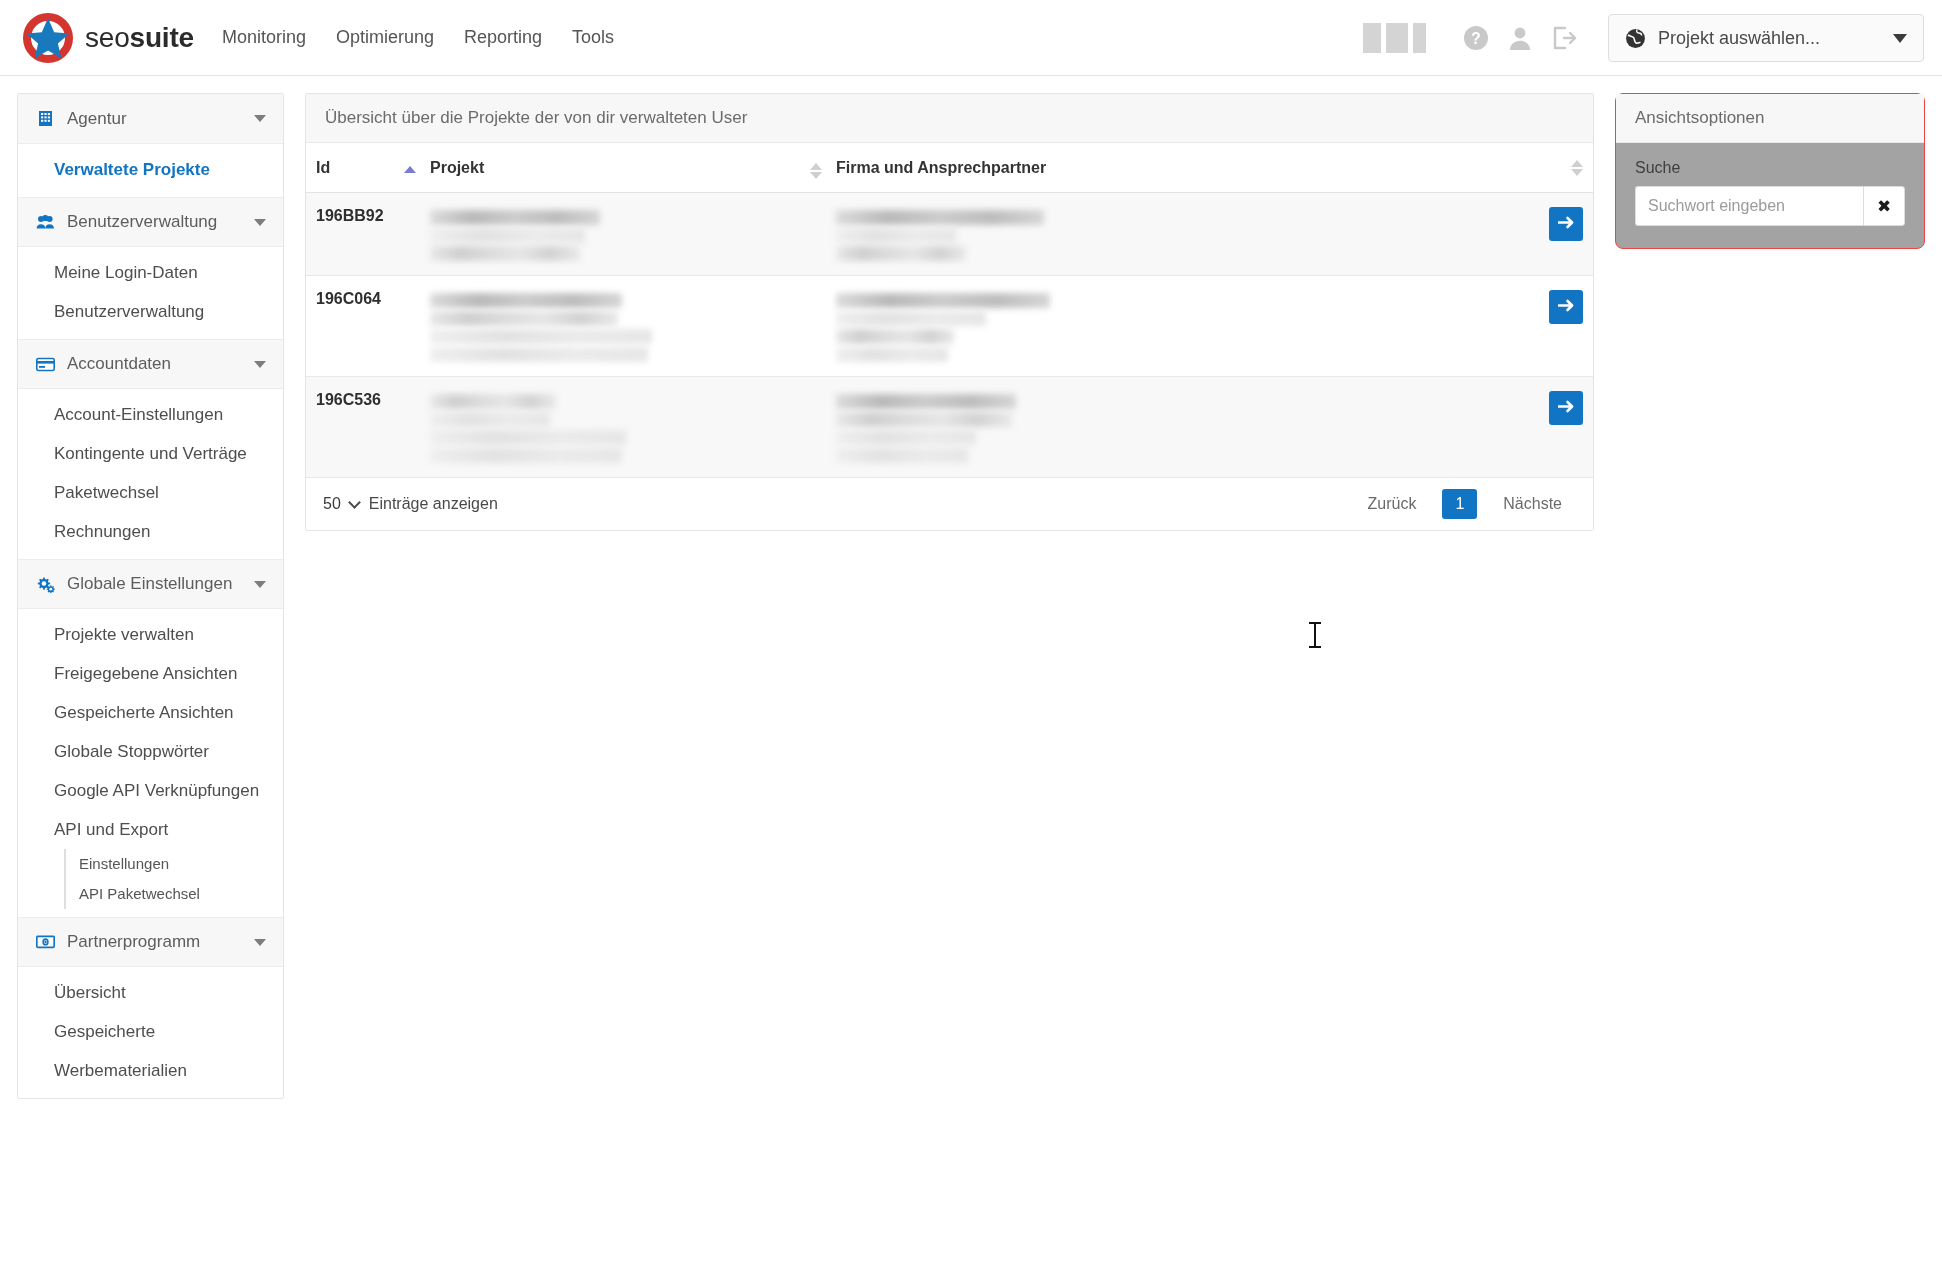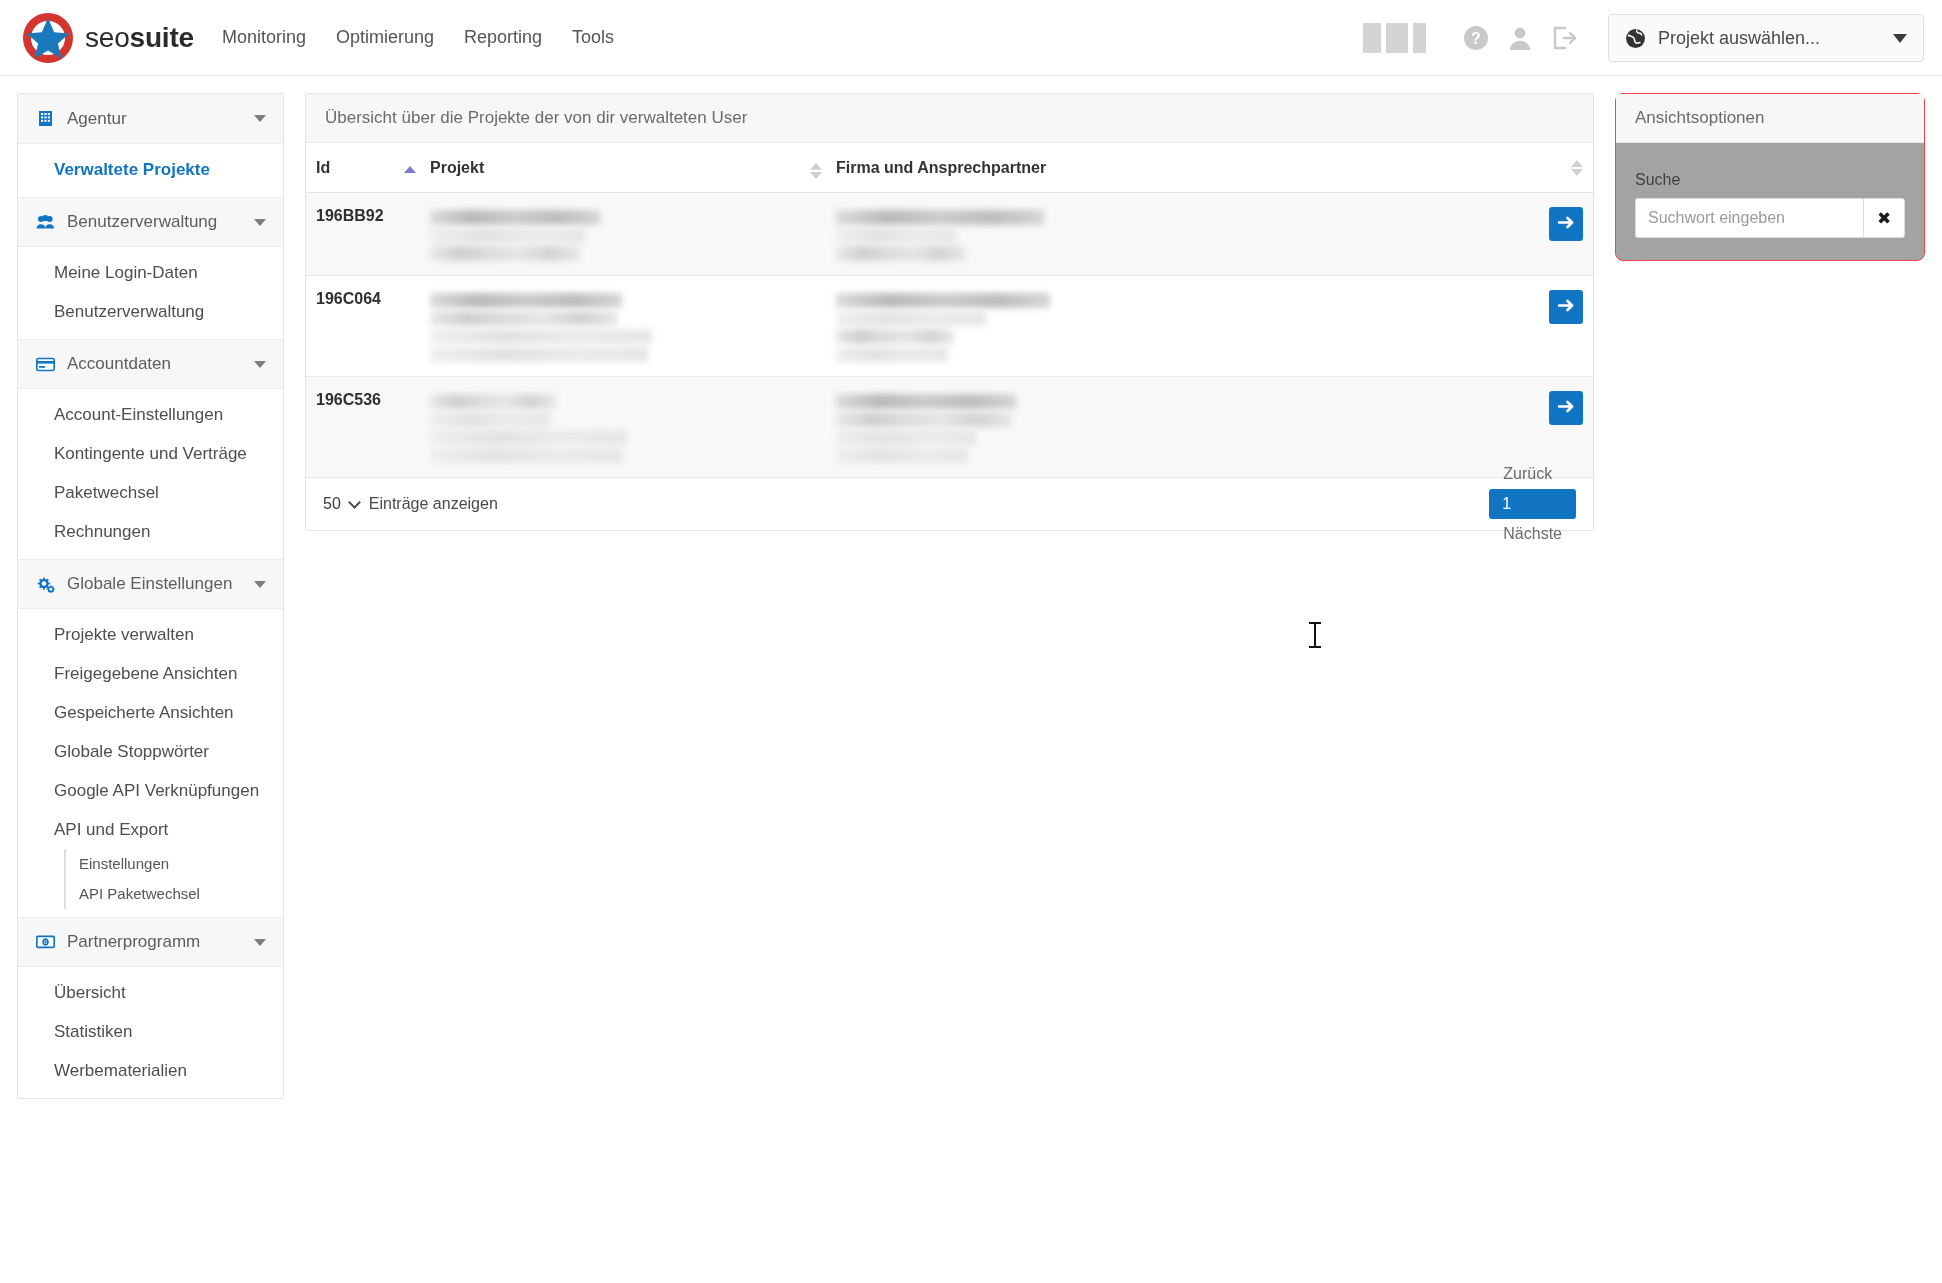--- a/index.html
+++ b/index.html
@@ -177,40 +177,40 @@
   }
   .len-select {
     display: inline-flex; align-items: center; gap: 9px;
     border: none; background: transparent; font-size: 16px; color: #3a3a3a;
     cursor: pointer; margin-right: 10px;
   }
   .chev {
     width: 9px; height: 9px; border-right: 2px solid #4a4a4a; border-bottom: 2px solid #4a4a4a;
     transform: rotate(45deg); margin-top: -4px;
   }
-  .pager { margin-left: auto; display: flex; gap: 0; flex-direction: column; }
+  .pager { margin-left: auto; display: flex; align-items: center; gap: 12px; }
   .pager a {
     font-size: 16px; color: #6b6b6b; text-decoration: none; padding: 6px 14px;
   }
   .pager a.num {
     background: #1275c4; color: #ffffff; border-radius: 3px; padding: 6px 13px; font-weight: 400;
   }
 
   
   .rightpanel {
     width: 310px; flex: 0 0 310px;
     background: #a3a3a3; border: 1px solid #ef4444; border-radius: 8px;
   }
   .rp-head {
     height: 49px; display: flex; align-items: center; padding: 0 19px;
     background: #f7f7f7; border-bottom: 1px solid #e8e8e8;
     font-size: 17px; color: #6b6b6b;
   }
   .rp-body { padding: 16px 19px 22px 19px; }
-  .rp-label { font-size: 16px; color: #3f3f3f; margin-bottom: 9px; margin-top: 12px; }
+  .rp-label { font-size: 16px; color: #3f3f3f; margin-bottom: 9px; }
   .search-row { display: flex; height: 40px; }
   .search-row input {
     flex: 1; min-width: 0; height: 40px;
     border: 1px solid #dcdcdc; border-right: none; border-radius: 3px 0 0 3px;
     padding: 0 12px; font-size: 16px; color: #3a3a3a; outline: none;
     font-family: "Liberation Sans", sans-serif; background: #ffffff;
   }
   .search-row input::placeholder { color: #9b9b9b; }
   .search-clear {
     width: 42px; height: 40px;
@@ -388,21 +388,21 @@
           <rect x="0.8" y="1.4" width="17.4" height="11" rx="1.2" fill="#ffffff" stroke="#1275c4" stroke-width="1.7"></rect>
           <ellipse cx="9.5" cy="6.9" rx="3.2" ry="3.6" fill="#1275c4"></ellipse>
           <text x="9.5" y="9" font-size="5.4" fill="#ffffff" font-family="Liberation Sans, sans-serif" text-anchor="middle">0</text>
         </svg>
       </span>
       <span class="gl">Partnerprogramm</span>
       <span class="gcaret"></span>
     </div>
     <div class="sb-items">
       <a class="sb-item" href="#">Übersicht</a>
-      <a class="sb-item" href="#">Statistiken</a>
+      <a class="sb-item" href="#">Gespeicherte</a>
       <a class="sb-item" href="#">Werbematerialien</a>
     </div>
   </aside>
 
   <main class="main">
     <section class="card">
       <div class="card-head">Übersicht über die Projekte der von dir verwalteten User</div>
 
       <table class="grid">
         <thead>

